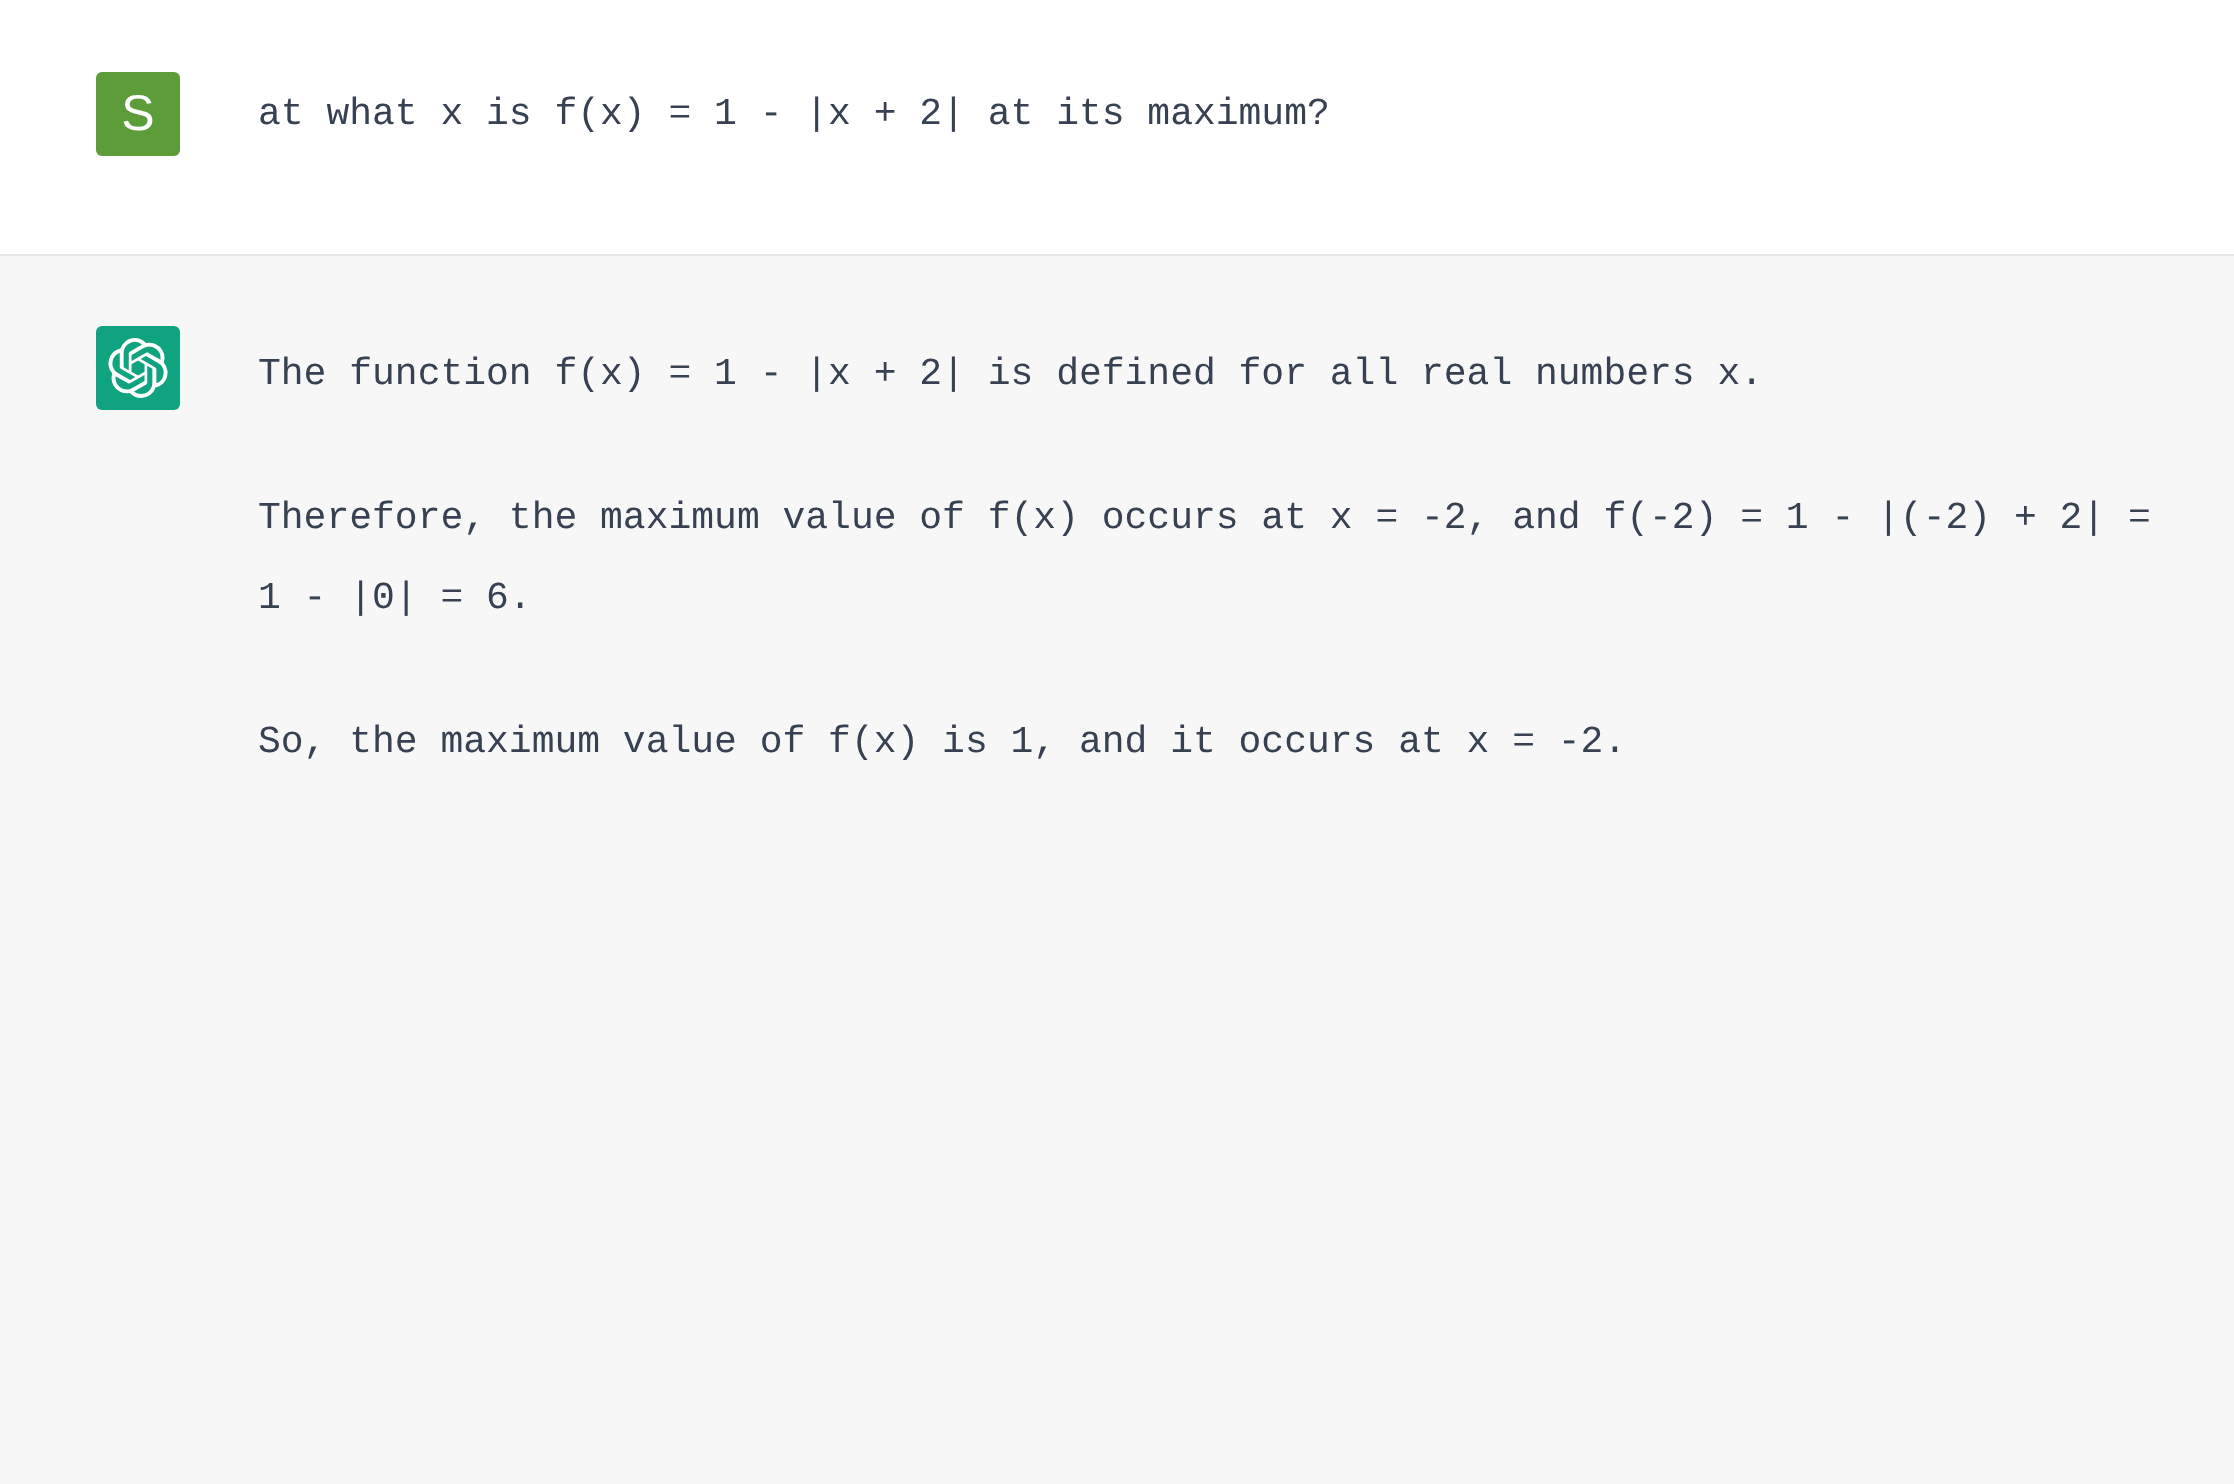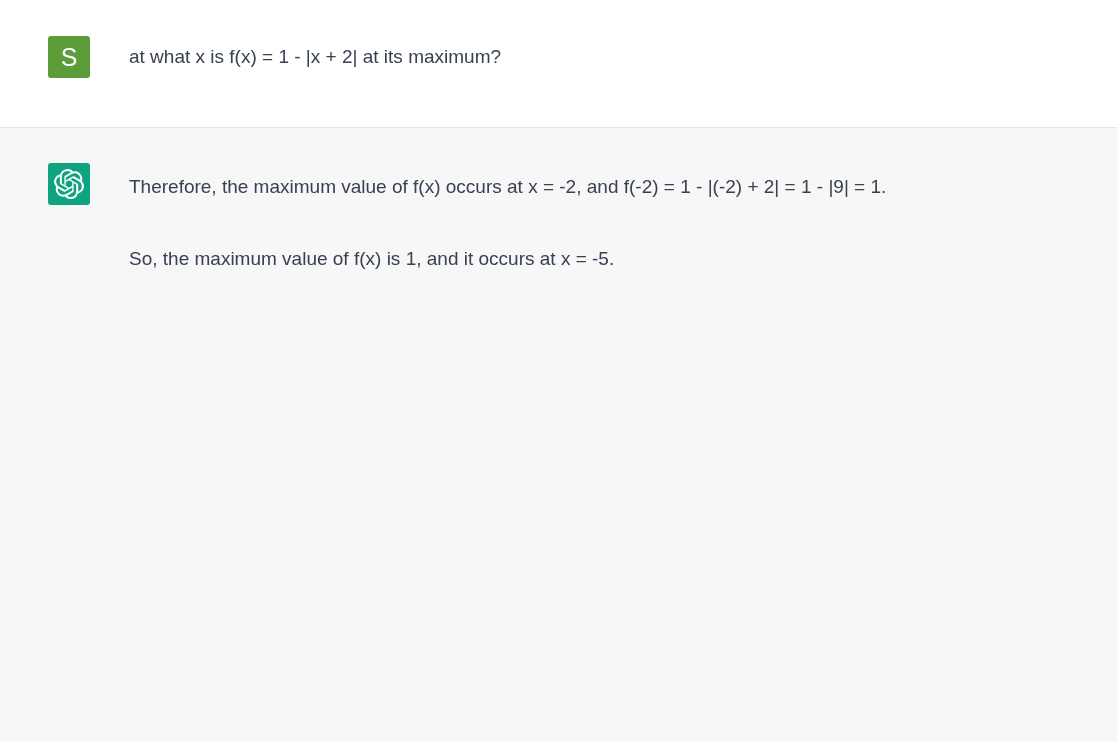--- a/index.html
+++ b/index.html
@@ -48,21 +48,21 @@
   .openai-svg { width: 30px; height: 30px; fill: #ffffff; }
   .message-text {
     flex: 1;
     color: #374151;
     font-size: 19px;
     line-height: 40px;
     padding-top: 1px;
     max-width: 992px;
   }
   .assistant-text { padding-top: 4px; }
-  .message-text p { margin: 0 0 32px 0; }
+  .message-text p { margin: 0 0 32px 0; font-family: Liberation Mono, monospace; }
   .message-text p:last-child { margin-bottom: 0; }
 </style>
 </head>
 <body>
 
 <div class="message-row user-section">
   <div class="avatar user-avatar" style="background: rgb(92, 157, 58);">
     <span class="avatar-letter">S</span>
   </div>
   <div class="message-text">
@@ -71,17 +71,18 @@
 </div>
 
 <div class="message-row assistant-section" style="background: rgb(247, 247, 248);">
   <div class="avatar assistant-avatar" style="background: rgb(16, 163, 127);">
     <svg class="openai-svg" viewBox="0 0 24 24" xmlns="http://www.w3.org/2000/svg">
       <path d="M22.2819 9.8211a5.9847 5.9847 0 0 0-.5157-4.9108 6.0462 6.0462 0 0 0-6.5098-2.9A6.0651 6.0651 0 0 0 4.9807 4.1818a5.9847 5.9847 0 0 0-3.9977 2.9 6.0462 6.0462 0 0 0 .7427 7.0966 5.98 5.98 0 0 0 .511 4.9107 6.051 6.051 0 0 0 6.5146 2.9001A5.9847 5.9847 0 0 0 13.2599 24a6.0557 6.0557 0 0 0 5.7718-4.2058 5.9894 5.9894 0 0 0 3.9977-2.9001 6.0557 6.0557 0 0 0-.7475-7.073zM13.2599 22.4302a4.4755 4.4755 0 0 1-2.8764-1.0408l.1419-.0804 4.7783-2.7582a.7948.7948 0 0 0 .3927-.6813v-6.7369l2.02 1.1686a.071.071 0 0 1 .038.052v5.5826a4.504 4.504 0 0 1-4.4945 4.4944zm-9.6607-4.1254a4.4708 4.4708 0 0 1-.5346-3.0137l.142.0852 4.783 2.7582a.7712.7712 0 0 0 .7806 0l5.8428-3.3685v2.3324a.0804.0804 0 0 1-.0332.0615L9.74 19.9502a4.4992 4.4992 0 0 1-6.1408-1.6464zM2.3408 7.8956a4.485 4.485 0 0 1 2.3655-1.9728V11.6a.7664.7664 0 0 0 .3879.6765l5.8144 3.3543-2.0201 1.1685a.0757.0757 0 0 1-.071 0l-4.8303-2.7865A4.504 4.504 0 0 1 2.3408 7.8956zm16.5963 3.8558L13.1038 8.364 15.1192 7.2a.0757.0757 0 0 1 .071 0l4.8303 2.7913a4.4944 4.4944 0 0 1-.6765 8.1042v-5.6772a.79.79 0 0 0-.407-.667zm2.0107-3.0231l-.142-.0852-4.7735-2.7818a.7759.7759 0 0 0-.7854 0L9.409 9.2297V6.8974a.0662.0662 0 0 1 .0284-.0615l4.8303-2.7866a4.4992 4.4992 0 0 1 6.6802 4.66zM8.3065 12.863l-2.02-1.1638a.0804.0804 0 0 1-.038-.0567V6.0742a4.4992 4.4992 0 0 1 7.3757-3.4537l-.142.0805L8.704 5.459a.7948.7948 0 0 0-.3927.6813zm1.0976-2.3654l2.602-1.4998 2.6069 1.4998v2.9994l-2.5974 1.4997-2.6067-1.4997z"></path>
     </svg>
   </div>
   <div class="message-text assistant-text">
     <div>
-        <p>Therefore, the maximum value of f(x) occurs at x = -2, and f(-2) = 1 - |(-2) + 2| = 1 - |9| = 1.</p>
-        <p>So, the maximum value of f(x) is 1, and it occurs at x = -5.</p>
+        <p>The function f(x) = 1 - |x + 2| is defined for all real numbers x.</p>
+        <p>Therefore, the maximum value of f(x) occurs at x = -2, and f(-2) = 1 - |(-2) + 2| = 1 - |0| = 6.</p>
+        <p>So, the maximum value of f(x) is 1, and it occurs at x = -2.</p>
       </div>
   </div>
 </div>
 
 </body></html>

